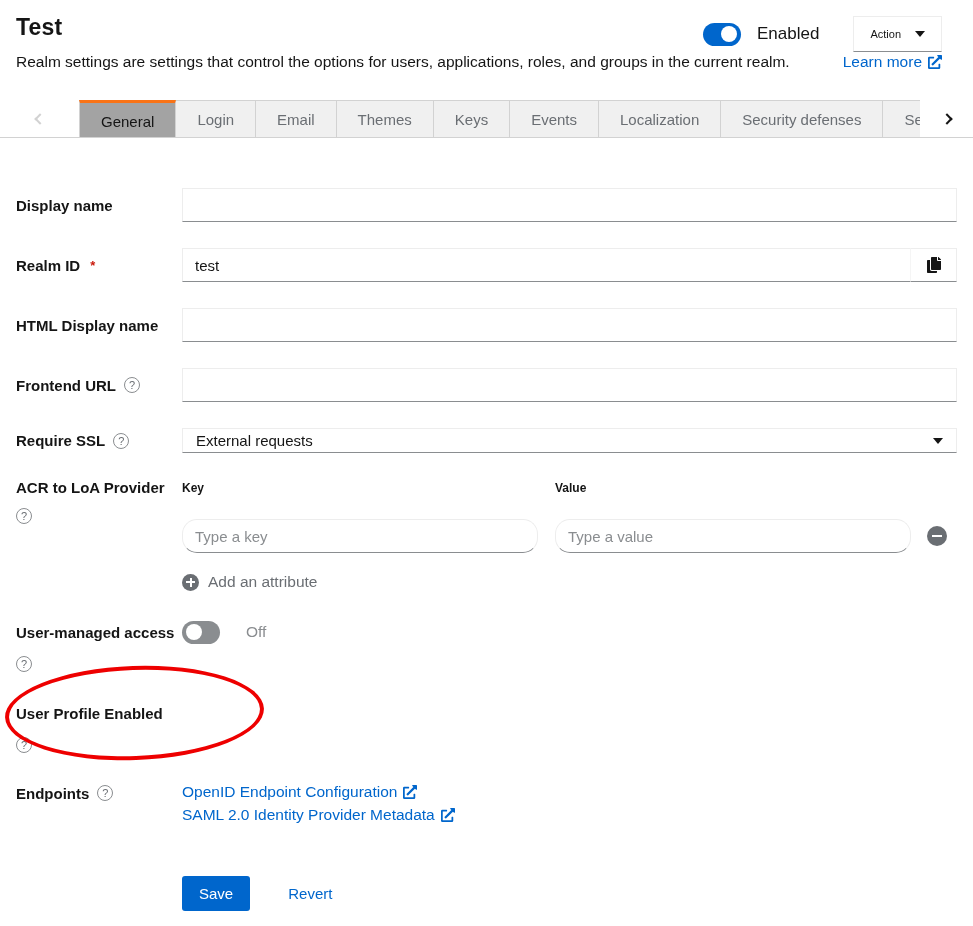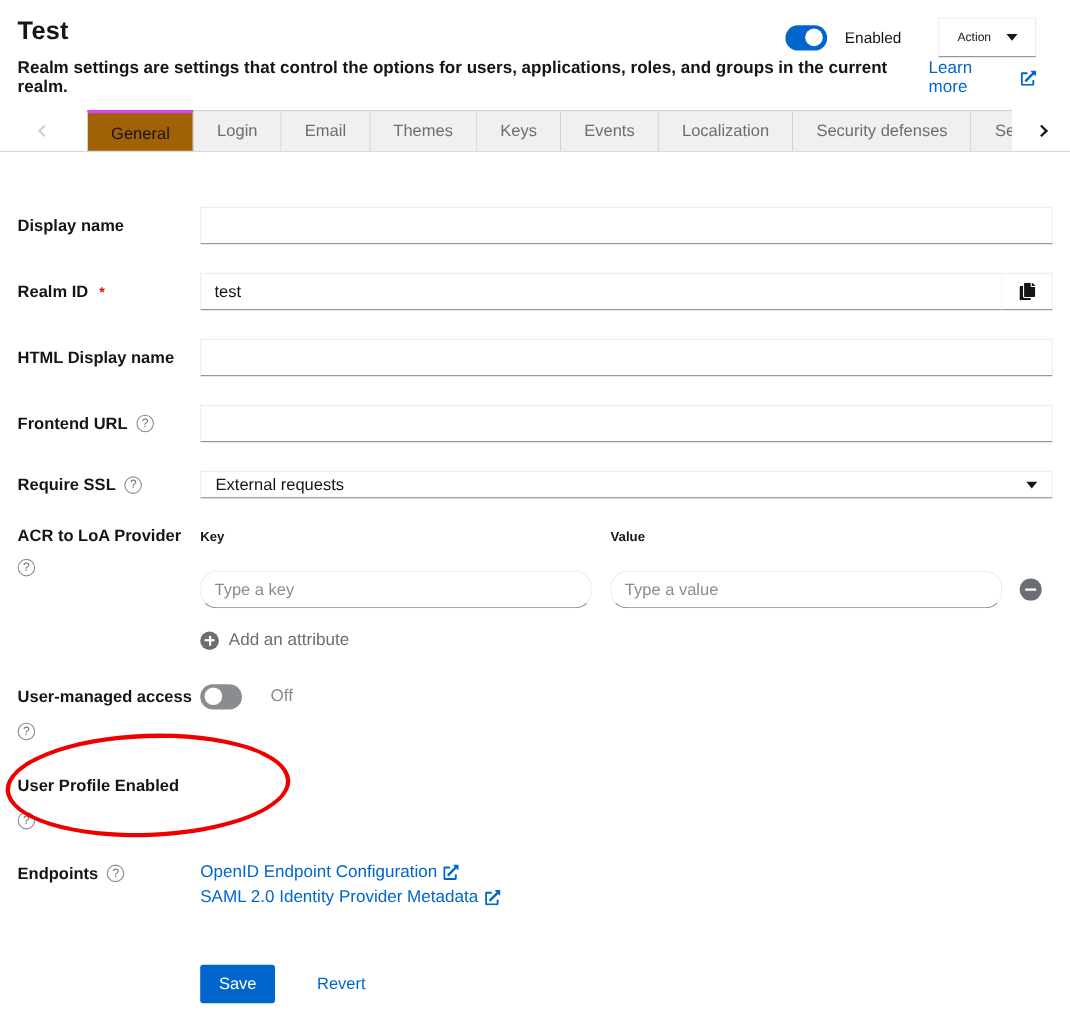--- a/index.html
+++ b/index.html
@@ -14,27 +14,27 @@
   }
 
   
   .header { position: relative; height: 100px; padding: 14px 16px 0; }
   .page-title { font-size: 23px; font-weight: 600; letter-spacing: 0.2px; }
   .subtitle-row {
     position: absolute; left: 16px; top: 53px; width: 926px;
     display: flex; justify-content: space-between; align-items: center;
     font-size: 15.5px;
   }
-  .subtitle-row .sub-text { color: #151515; font-weight: bold; }
+  .subtitle-row .sub-text { color: #151515; }
   a.link { color: #0066cc; text-decoration: none; display: inline-flex; align-items: center; gap: 6px; cursor: pointer; }
   .header-controls {
     position: absolute; top: 16px; right: 31px;
     display: flex; align-items: center;
   }
-  .enabled-label { font-size: 14px; margin-left: 16px; margin-right: 34px; text-align: center; }
+  .enabled-label { font-size: 17px; margin-left: 16px; margin-right: 34px; text-align: center; }
   .action-btn {
     height: 36px; background: #fff;
     border: 1px solid #ededed; border-bottom: 1px solid #8a8d90;
     display: flex; align-items: center; gap: 14px;
     padding: 0 16px; font-size: 11px; color: #151515; cursor: pointer;
     font-family: inherit;
   }
   .caret-down {
     width: 0; height: 0;
     border-left: 5px solid transparent; border-right: 5px solid transparent;
@@ -59,23 +59,23 @@
   .chev.right { border-right: 2px solid currentColor; border-top: 2px solid currentColor; transform: rotate(45deg); }
   .tabs-strip { display: flex; width: 841px; overflow: hidden; }
   .tab {
     flex: 0 0 auto; display: flex; align-items: center;
     padding: 0 21px; font-size: 15px; font-family: inherit;
     color: #6a6e73; background: #f0f0f0;
     border: none; border-top: 1px solid #d2d2d2; border-right: 1px solid #d2d2d2;
     white-space: nowrap; cursor: pointer;
   }
   .tab.active {
-    background: #a16207; color: #151515;
+    background: #a3a3a3; color: #151515;
     border-left: 1px solid #d2d2d2;
-    border-top: 3px solid #d946ef;
+    border-top: 3px solid #f97316;
     margin-bottom: -1px; height: 39px;
   }
 
   
   .form { padding: 50px 16px 0; }
   .row { display: flex; margin-bottom: 26px; }
   .row.center { align-items: center; }
   .row-label { flex: 0 0 166px; font-size: 15px; font-weight: 700; }
   .row-label .lbl-line { display: flex; align-items: center; gap: 8px; }
   .row-label.stacked .help { margin-top: 12px; display: inline-flex; }

